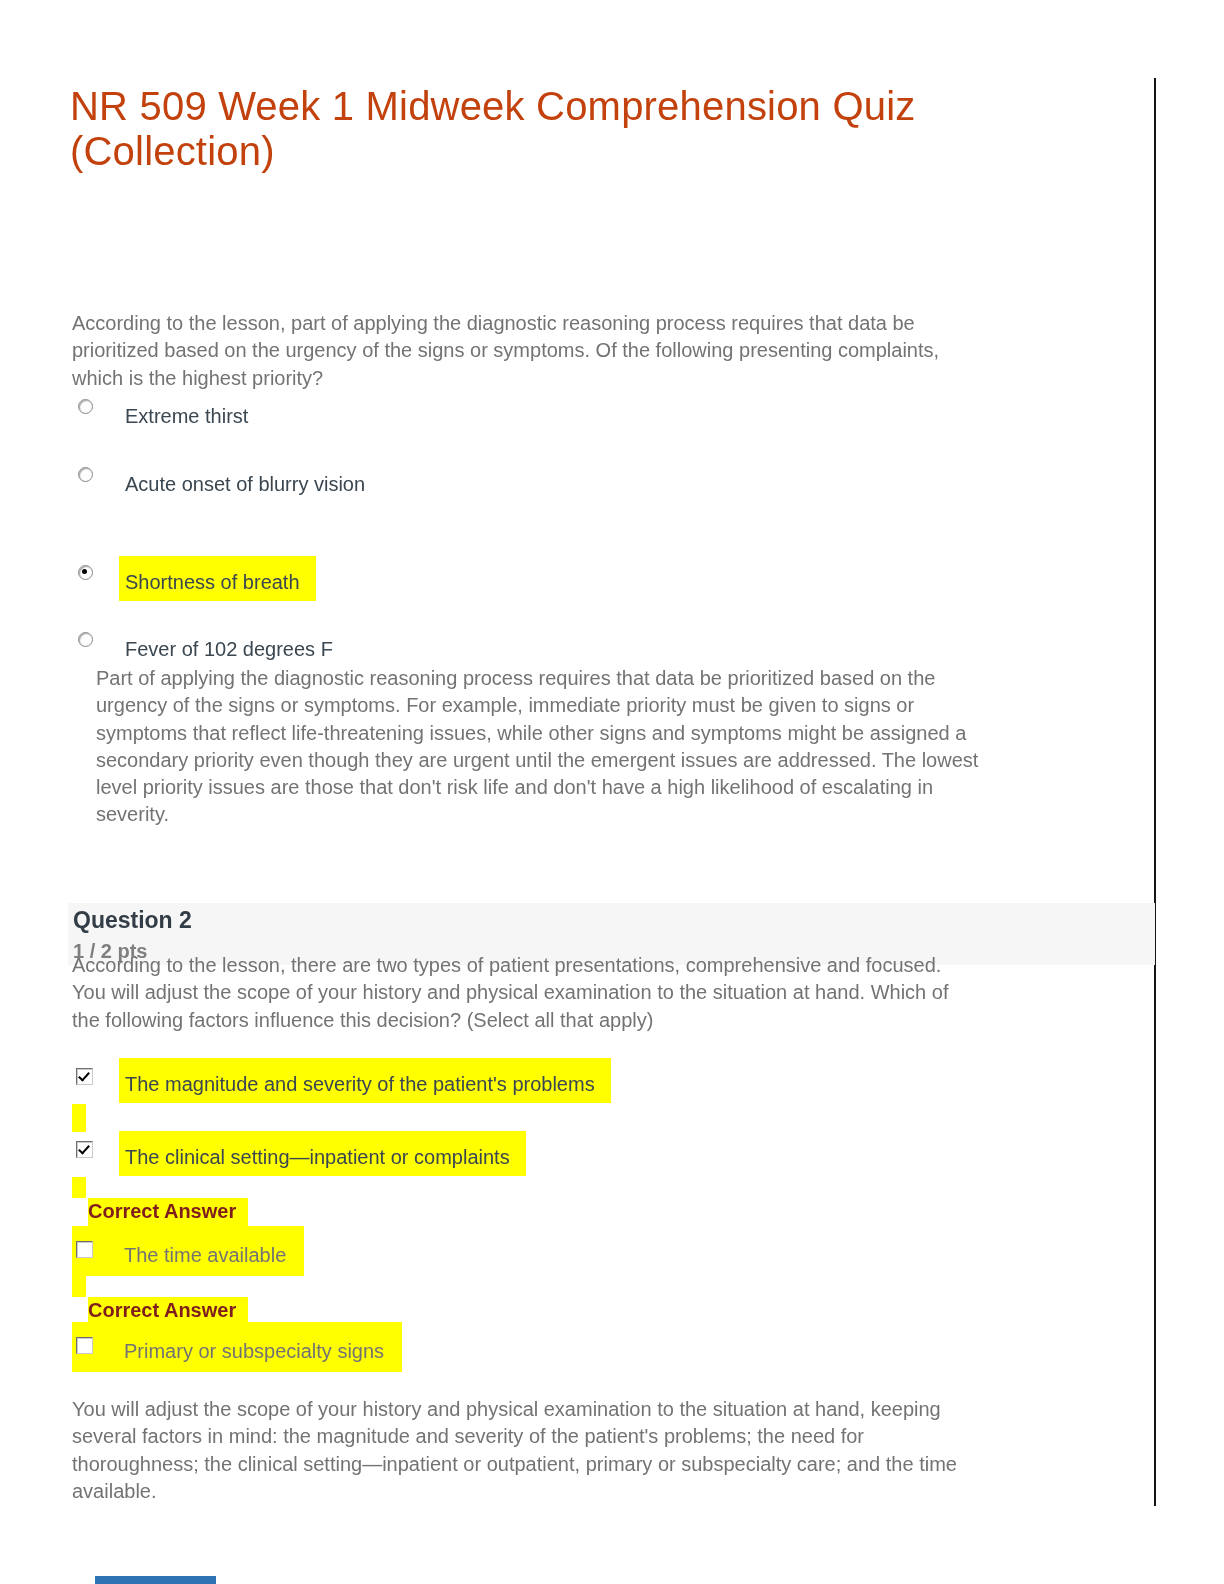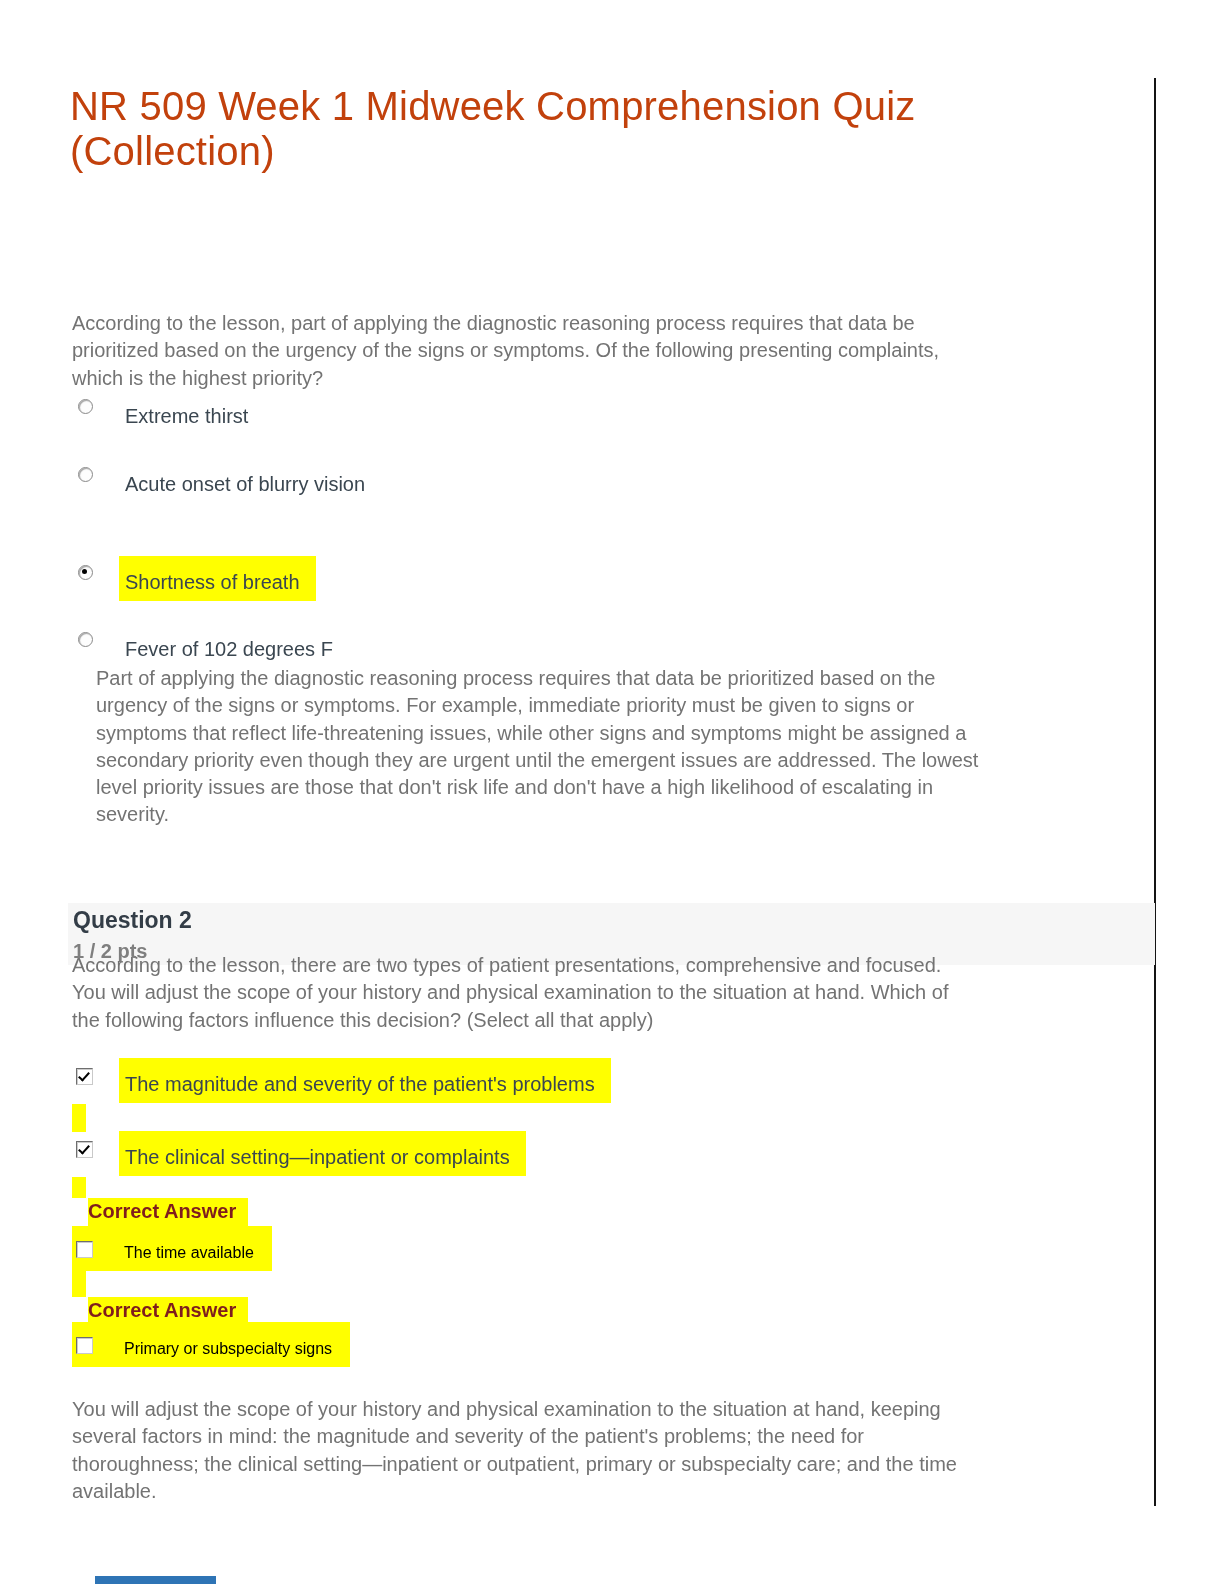--- a/index.html
+++ b/index.html
@@ -71,21 +71,21 @@
   .check-row-hl{
     position:absolute;left:72px;
     background:#ffff00;
     padding:12px 18px 9px 4px;
     display:flex;align-items:flex-start;
   }
   .check-row-hl .cb-inline{
     position:relative;left:0;top:3px;flex:0 0 auto;
   }
   .check-row-hl .lbl{
-    margin-left:31px;padding-top:6px;font-size:16px;color:#000000;white-space:nowrap;
+    margin-left:31px;padding-top:6px;font-size:20px;color:#737373;white-space:nowrap;
   }
   #blue-bar{left:95px;top:1576px;width:121px;height:8px;background:#2e74b5;}
 </style>
 </head>
 <body>
 
 <div class="page">
 
   <div class="abs" id="title">NR 509 Week 1 Midweek Comprehension Quiz (Collection)</div>
 

